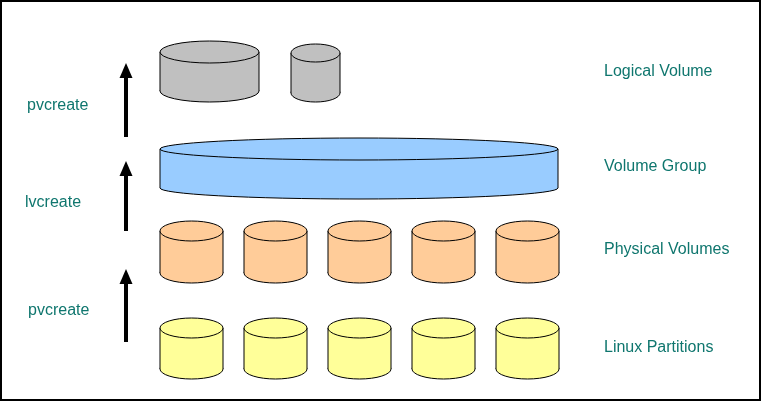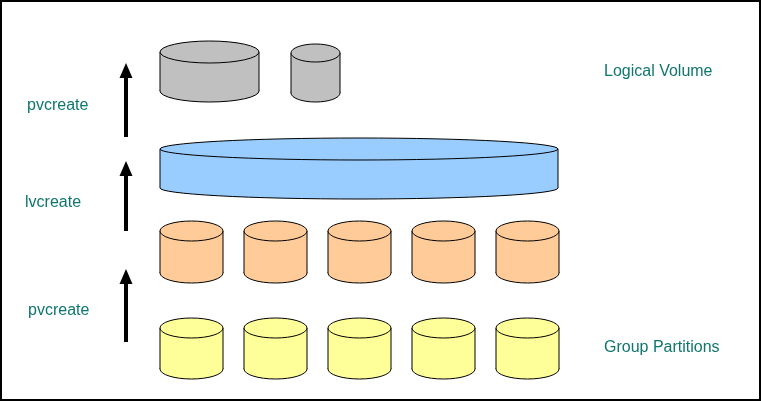--- a/index.html
+++ b/index.html
@@ -127,15 +127,17 @@
       </svg>
       <svg class="cylsvg" width="65" height="63" style="left: 493px; top: 315px;">
         <ellipse cx="32.5" cy="52" rx="31.5" ry="10" fill="#ffff99" stroke="#000000" stroke-width="1"></ellipse>
         <rect x="1" y="11" width="63" height="41" fill="#ffff99" stroke="none"></rect>
         <path d="M1,11 V52 M64,11 V52" fill="none" stroke="#000000" stroke-width="1"></path>
         <ellipse cx="32.5" cy="11" rx="31.5" ry="10" fill="#ffff99" stroke="#000000" stroke-width="1"></ellipse>
       </svg>
     </div>
 
   <div class="lvl" style="left:602px; top:60px">Logical Volume</div>
-  <div class="lvl" style="left:602px; top:336px">Group Partitions</div>
+  <div class="lvl" style="left:602px; top:155px">Volume Group</div>
+  <div class="lvl" style="left:602px; top:238px">Physical Volumes</div>
+  <div class="lvl" style="left:602px; top:336px">Linux Partitions</div>
 
 </div>
 
 </body></html>

